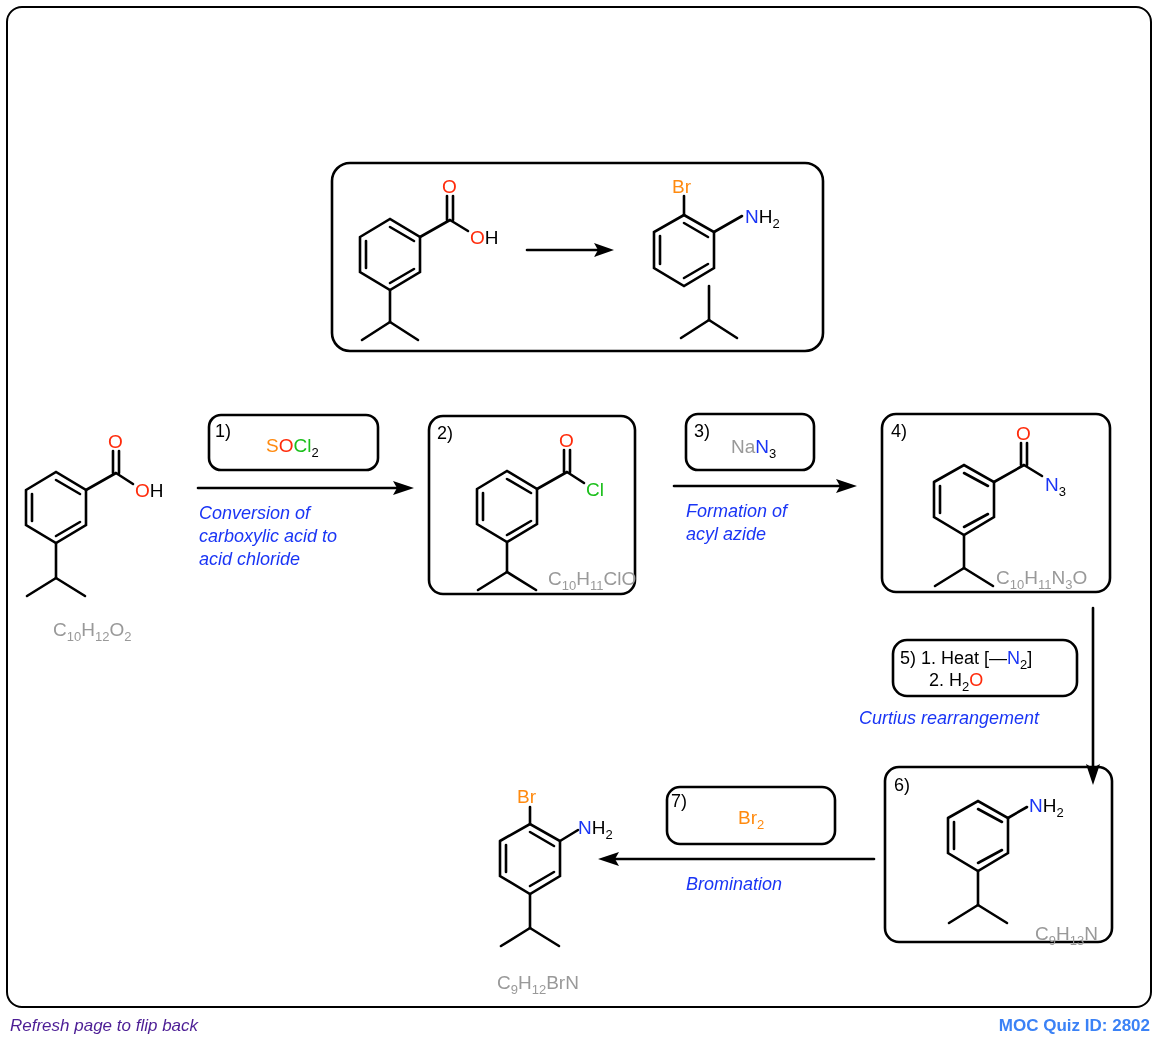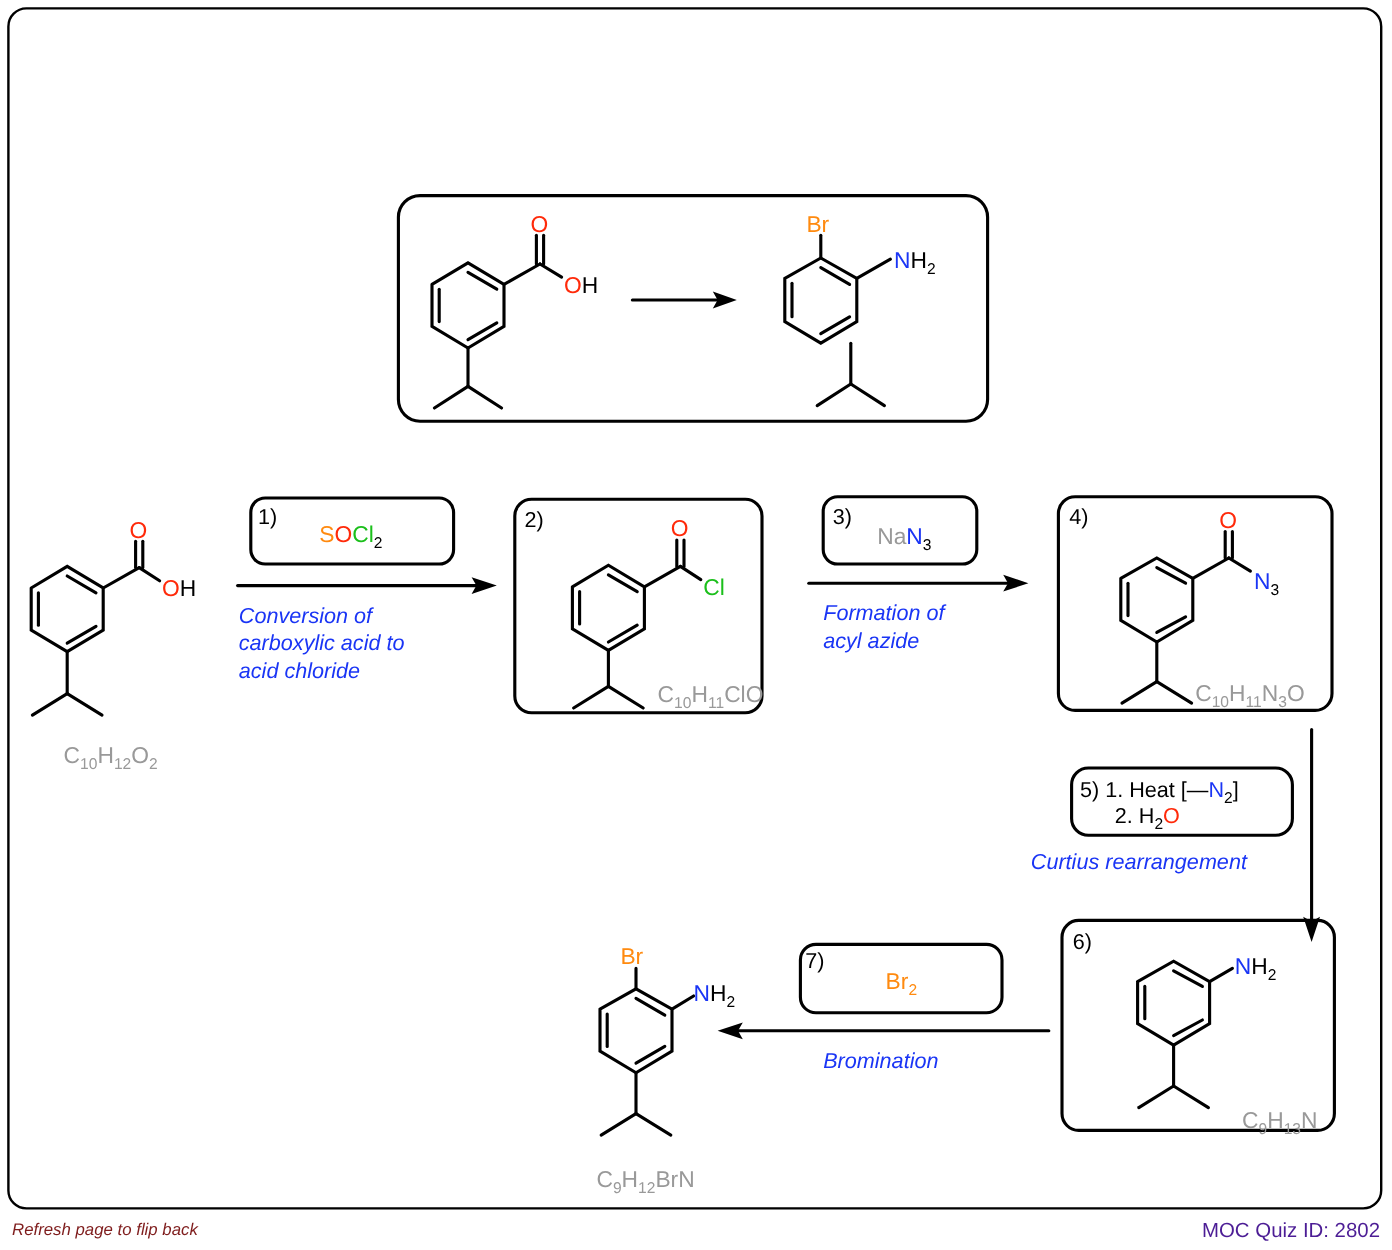--- a/index.html
+++ b/index.html
@@ -1,22 +1,22 @@
 <!DOCTYPE html>
 <html><head>
 <meta charset="utf-8">
 <style>
   html, body { margin: 0; padding: 0; background: #ffffff; }
   body { width: 1160px; height: 1042px; position: relative; overflow: hidden;
          font-family: "Liberation Sans", sans-serif; }
   #card { position: absolute; left: 6px; top: 6px; width: 1146px; height: 1002px;
           border: 2.5px solid #000; border-radius: 16px; box-sizing: border-box; background: #fff; }
   #scheme { position: absolute; left: 0; top: 0; }
-  .footer-left { position: absolute; left: 10px; top: 1016px; font-size: 14px; font-style: italic; color: #7f1d1d; }
-  .footer-right { position: absolute; right: 10px; top: 1016px; font-size: 17px; color: #4c1d95; }
+  .footer-left { position: absolute; left: 10px; top: 1016px; font-size: 17px; font-style: italic; color: #4c1d95; }
+  .footer-right { position: absolute; right: 10px; top: 1016px; font-size: 17px; color: #3b82f6; font-weight: bold; }
   svg text { font-family: "Liberation Sans", sans-serif; }
   .bond { stroke: #000; stroke-width: 2.6; fill: none; stroke-linecap: round; }
   .box { fill: none; stroke: #000; stroke-width: 2.6; }
   .lbl { font-size: 19px; }
   .num { font-size: 18px; fill: #000; }
   .desc { font-size: 18px; font-style: italic; fill: #1a35f5; }
   .formula { font-size: 19px; fill: #999999; }
 </style>
 </head>
 <body>

